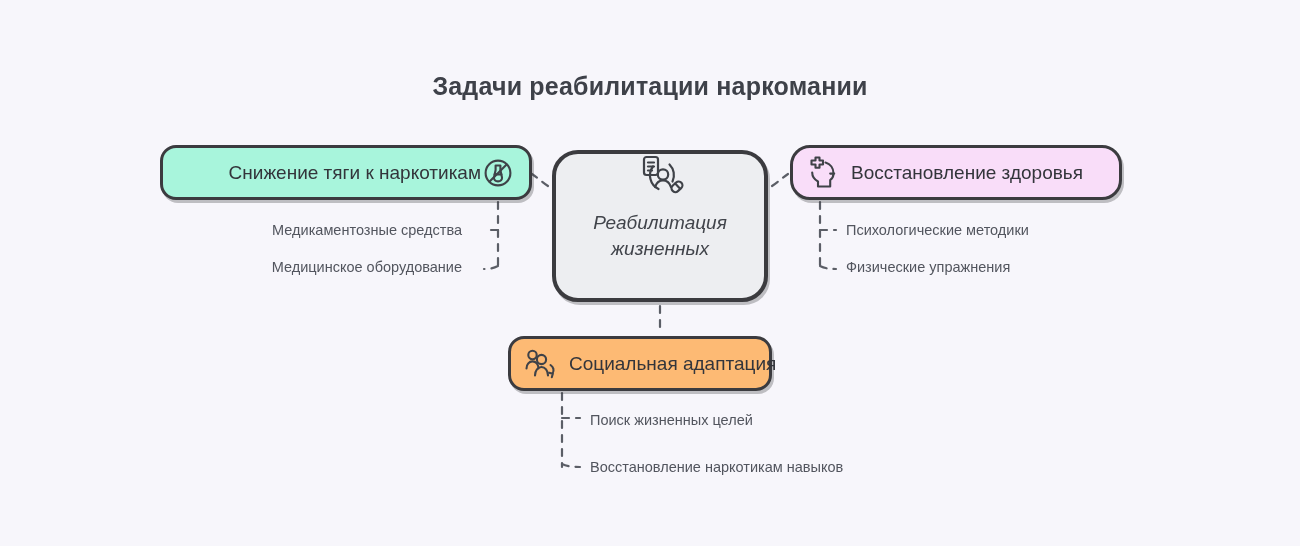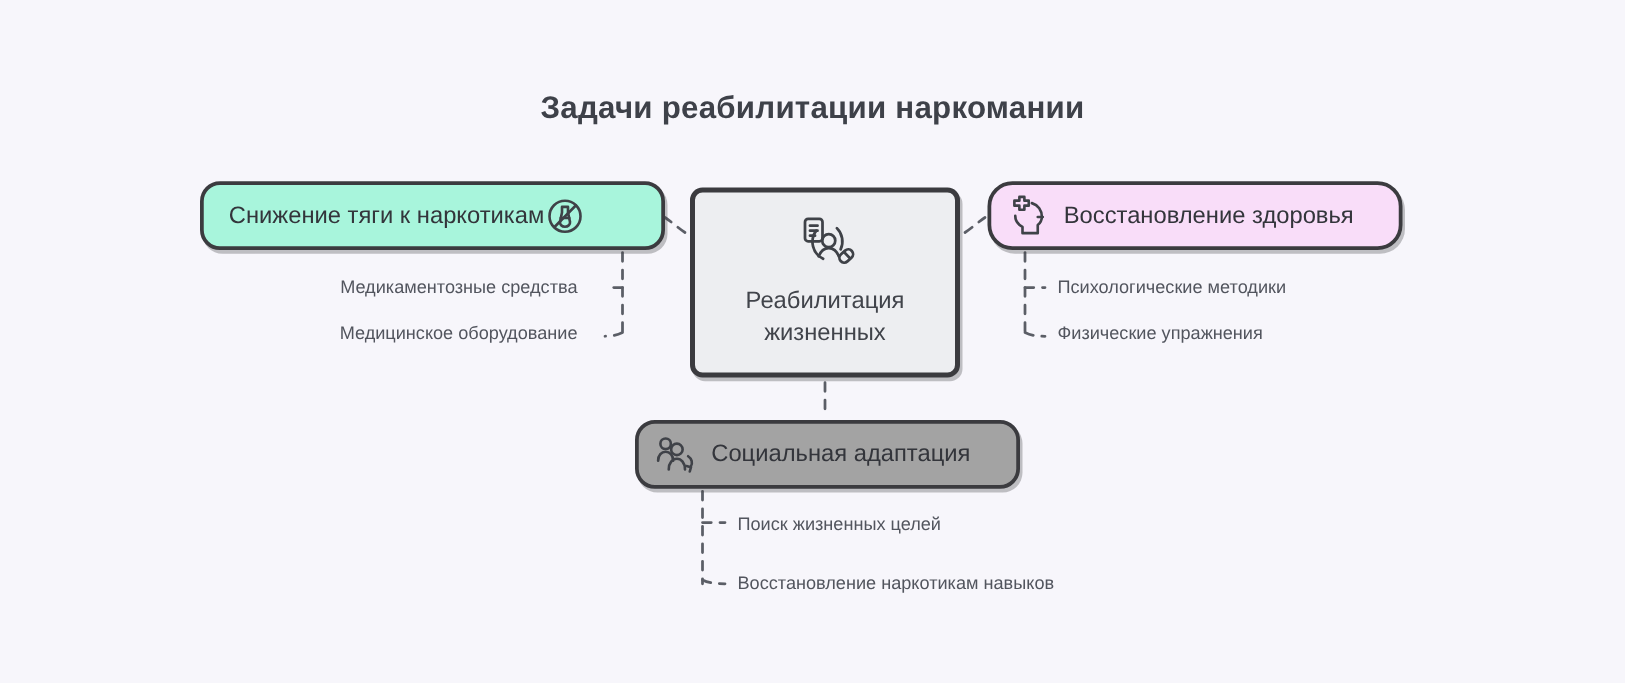--- a/index.html
+++ b/index.html
@@ -60,64 +60,64 @@
     flex: 0 0 auto;
   }
 
   
   #node-center {
     left: 552px;
     top: 150px;
     width: 216px;
     height: 152px;
     background: #edeef1;
-    border-radius: 10px;
+    border-radius: 26px;
     border-width: 4px;
     flex-direction: column;
-    justify-content: center;
     gap: 10px;
+    font-style: italic;
   }
   #node-center .label {
     font-size: 19px;
     text-align: center;
     line-height: 1.35;
     white-space: normal;
     color: #41444b;
   }
 
   
   #node-reduce {
     left: 160px;
     top: 145px;
     width: 372px;
     height: 55px;
     background: #a8f5dc;
     padding: 0 14px 0 20px;
-    justify-content: flex-start;
+    justify-content: flex-end;
   }
 
   
   #node-health {
     left: 790px;
     top: 145px;
     width: 332px;
     height: 55px;
     background: #f9ddf9;
     padding: 0 20px 0 12px;
     gap: 12px;
     border-radius: 20px;
   }
 
   
   #node-social {
     left: 508px;
     top: 336px;
-    width: 308px;
+    width: 264px;
     height: 55px;
-    background: #a3a3a3;
+    background: #fdba74;
     padding: 0 20px 0 12px;
     gap: 10px;
   }
 
   .sublabel {
     position: absolute;
     font-size: 14.5px;
     color: #52555e;
     white-space: nowrap;
   }

